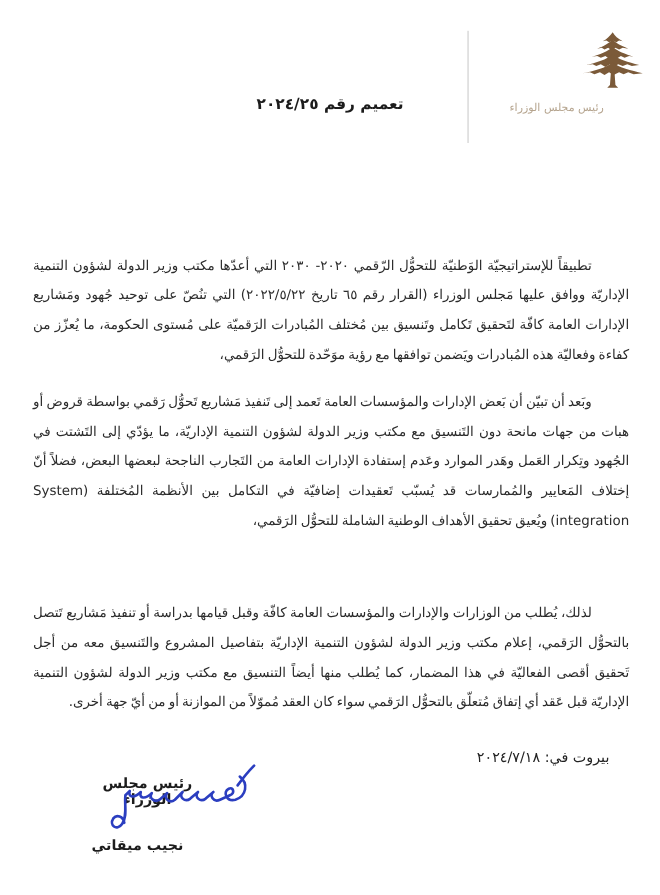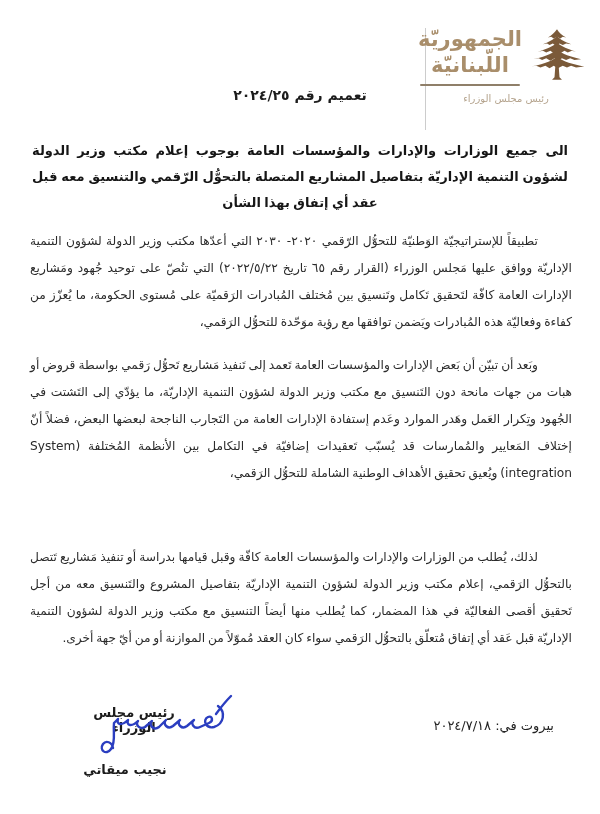--- a/index.html
+++ b/index.html
@@ -44,21 +44,21 @@
     position:absolute; right:28px; left:30px;
     font-size:12.2px; line-height:27px; text-align:justify;
     text-indent:34px; word-spacing:-1px; color:#2b2b2b;
   }
   .para-1 { top:228px; }
   .para-2 { top:352px; }
   .para-3 { top:544px; }
   
   .date-line {
     position:absolute; top:682px; right:28px; left:30px;
-    text-align:right; padding-right:18px; font-size:13px; color:#222;margin-top:36px;
+    text-align:right; padding-right:18px; font-size:13px; color:#222;
   }
   
   .signature-block { position:absolute; top:694px; left:40px; width:215px; height:105px; }
   .sig-title {
     position:absolute; top:11px; left:35px; width:118px;
     text-align:center; font-weight:bold; font-size:13px; color:#1c1c1c;
   }
   .sig-name {
     position:absolute; top:68px; left:35px; width:100px;
     text-align:center; font-weight:bold; font-size:13px; color:#1c1c1c;
@@ -78,34 +78,26 @@
       <svg class="cedar" viewBox="0 0 70 64">
         <g style="fill: rgb(123, 90, 57);">
           <path d="M35 1 C32 5 28 9 24 11 L28 10 L31 12 L35 10 L39 12 L42 10 L46 11 C41 8 37 5 35 1 Z"></path>
           <path d="M35 9 C31 13 24 17 18 19 L23 18 L26 20 L30 18 L34 21 L38 18 L42 20 L46 18 L52 19 C45 16 38 13 35 9 Z"></path>
           <path d="M35 17 C30 22 20 26 12 28 L18 27 L22 29 L27 27 L31 30 L35 27 L39 30 L44 27 L48 29 L53 27 L58 28 C49 25 40 22 35 17 Z"></path>
           <path d="M35 25 C29 31 16 35 6 37 L13 36 L17 38 L22 36 L27 39 L32 36 L36 39 L41 36 L46 38 L51 36 L56 38 L64 37 C52 34 41 31 35 25 Z"></path>
           <path d="M35 34 C28 40 14 44 2 46 L10 45 L15 47 L21 45 L26 48 L31 45 L36 48 L42 45 L47 47 L52 45 L58 47 L68 46 C55 43 42 40 35 34 Z"></path>
           <path d="M33 45 L32 59 L29 62 L41 62 L38 59 L37 45 Z"></path>
         </g>
       </svg>
-      <div class="callig-col">
-        <div class="calligraphy" style="color: rgb(169, 142, 107);">
-          <span>الجمهوريّة</span><br>
-          <span>اللّبنانيّة</span>
-        </div>
-        <div class="callig-rule" style="background: rgb(143, 127, 105);"></div>
-      </div>
     </div>
     <div class="office-title" style="color: rgb(181, 164, 142);">رئيس مجلس الوزراء</div>
   </div>
 
   <div class="circular-number">تعميم رقم ٢٠٢٤/٢٥</div>
 
-  <div class="subject">الى جميع الوزارات والإدارات والمؤسسات العامة بوجوب إعلام مكتب وزير الدولة لشؤون التنمية الإداريّة بتفاصيل المشاريع المتصلة بالتحوُّل الرّقمي والتنسيق معه قبل عقد أي إتفاق بهذا الشأن</div>
 
   <p class="para para-1">تطبيقاً للإستراتيجيّة الوَطنيّة للتحوُّل الرّقمي ٢٠٢٠- ٢٠٣٠ التي أعدّها مكتب وزير الدولة لشؤون التنمية الإداريّة ووافق عليها مَجلس الوزراء (القرار رقم ٦٥ تاريخ ٢٠٢٢/٥/٢٢) التي تنُصّ على توحيد جُهود ومَشاريع الإدارات العامة كافّة لتَحقيق تَكامل وتَنسيق بين مُختلف المُبادرات الرَقميّة على مُستوى الحكومة، ما يُعزّز من كفاءة وفعاليّة هذه المُبادرات ويَضمن توافقها مع رؤية موَحّدة للتحوُّل الرَقمي،</p>
   <p class="para para-2">وبَعد أن تبيّن أن بَعض الإدارات والمؤسسات العامة تَعمد إلى تَنفيذ مَشاريع تَحوُّل رَقمي بواسطة قروض أو هبات من جهات مانحة دون التَنسيق مع مكتب وزير الدولة لشؤون التنمية الإداريّة، ما يؤدّي إلى التَشتت في الجُهود وتِكرار العَمل وهَدر الموارد وعَدم إستفادة الإدارات العامة من التَجارب الناجحة لبعضها البعض، فضلاً أنّ إختلاف المَعايير والمُمارسات قد يُسبّب تَعقيدات إضافيّة في التكامل بين الأنظمة المُختلفة (System integration) ويُعيق تحقيق الأهداف الوطنية الشاملة للتحوُّل الرَقمي،</p>
   <p class="para para-3">لذلك، يُطلب من الوزارات والإدارات والمؤسسات العامة كافّة وقبل قيامها بدراسة أو تنفيذ مَشاريع تَتصل بالتحوُّل الرَقمي، إعلام مكتب وزير الدولة لشؤون التنمية الإداريّة بتفاصيل المشروع والتَنسيق معه من أجل تَحقيق أقصى الفعاليّة في هذا المضمار، كما يُطلب منها أيضاً التنسيق مع مكتب وزير الدولة لشؤون التنمية الإداريّة قبل عَقد أي إتفاق مُتعلّق بالتحوُّل الرَقمي سواء كان العقد مُموّلاً من الموازنة أو من أيّ جهة أخرى.</p>
 
   <div class="date-line">بيروت في: ٢٠٢٤/٧/١٨</div>
 
   <div class="signature-block">
     <div class="sig-title">رئيس مجلس الوزراء</div>
     <svg class="sig-svg" viewBox="0 0 150 70">

